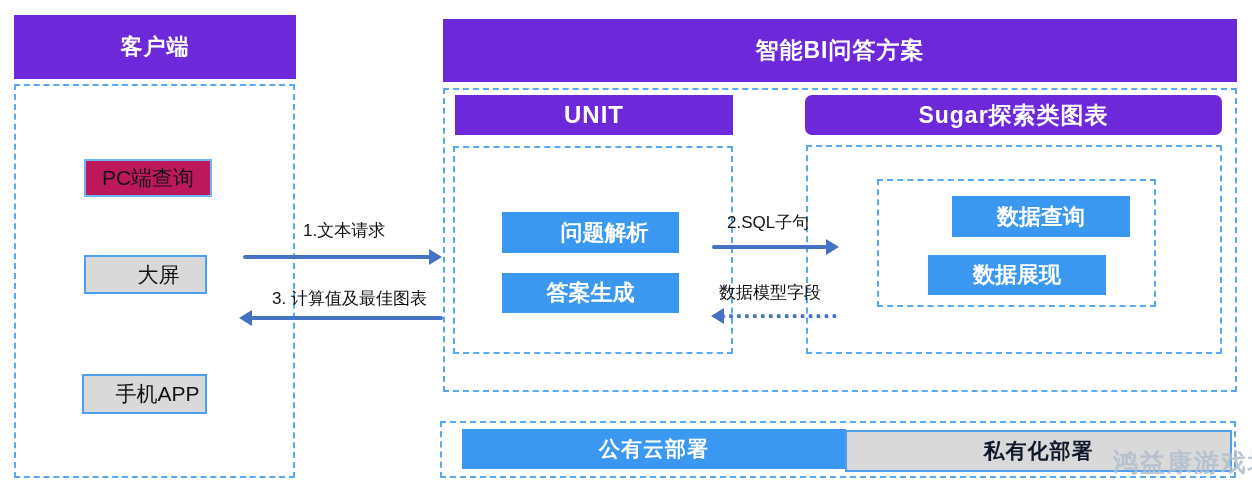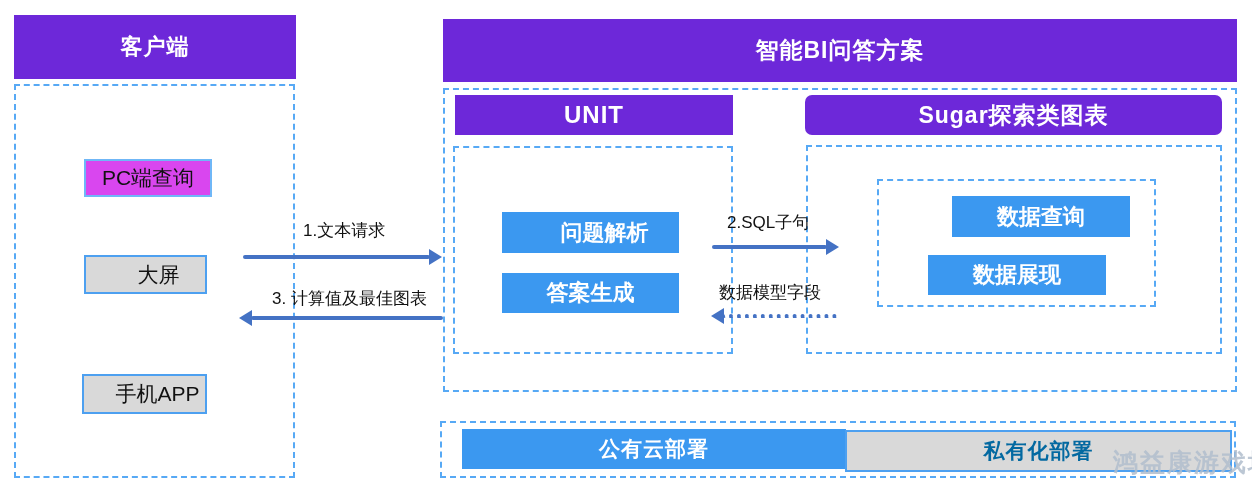--- a/index.html
+++ b/index.html
@@ -31,28 +31,28 @@
     font-size:21px;
     color:#111111;
   }
   .node.blue{
     background:#3B98F0;color:#ffffff;font-weight:bold;font-size:22px;
   }
   .node.gray{
     background:#D9D9D9;border:2px solid #4DA0F0;padding-left:26px;
   }
   .node.white{
-    background:#d946ef;border:2px solid #6FB7F7;
+    background:#be185d;border:2px solid #6FB7F7;
   }
   .deploy{
     display:flex;align-items:center;justify-content:center;
     font-weight:bold;font-size:21px;letter-spacing:1px;
   }
   .deploy.blue{background:#3B98F0;color:#ffffff;}
-  .deploy.gray{background:#D9D9D9;color:#0369a1;border:2px solid #4DA0F0;}
+  .deploy.gray{background:#D9D9D9;color:#0f172a;border:2px solid #4DA0F0;}
   
   .arrow{position:absolute;height:0;}
   .arrow .shaft{position:absolute;top:-2px;height:4px;background:#4472C4;border-radius:2px;}
   .arrow-right .shaft{left:0;right:11px;}
   .arrow-left .shaft{left:11px;right:0;}
   .arrow-left.dotted .shaft{height:0;background:none;border-top:4px dotted #4472C4;}
   .arrow .head{position:absolute;top:-8px;width:0;height:0;
     border-top:8px solid transparent;border-bottom:8px solid transparent;}
   .arrow-right .head{right:-1px;border-left:13px solid #4472C4;}
   .arrow-left .head{left:-1px;border-right:13px solid #4472C4;}

